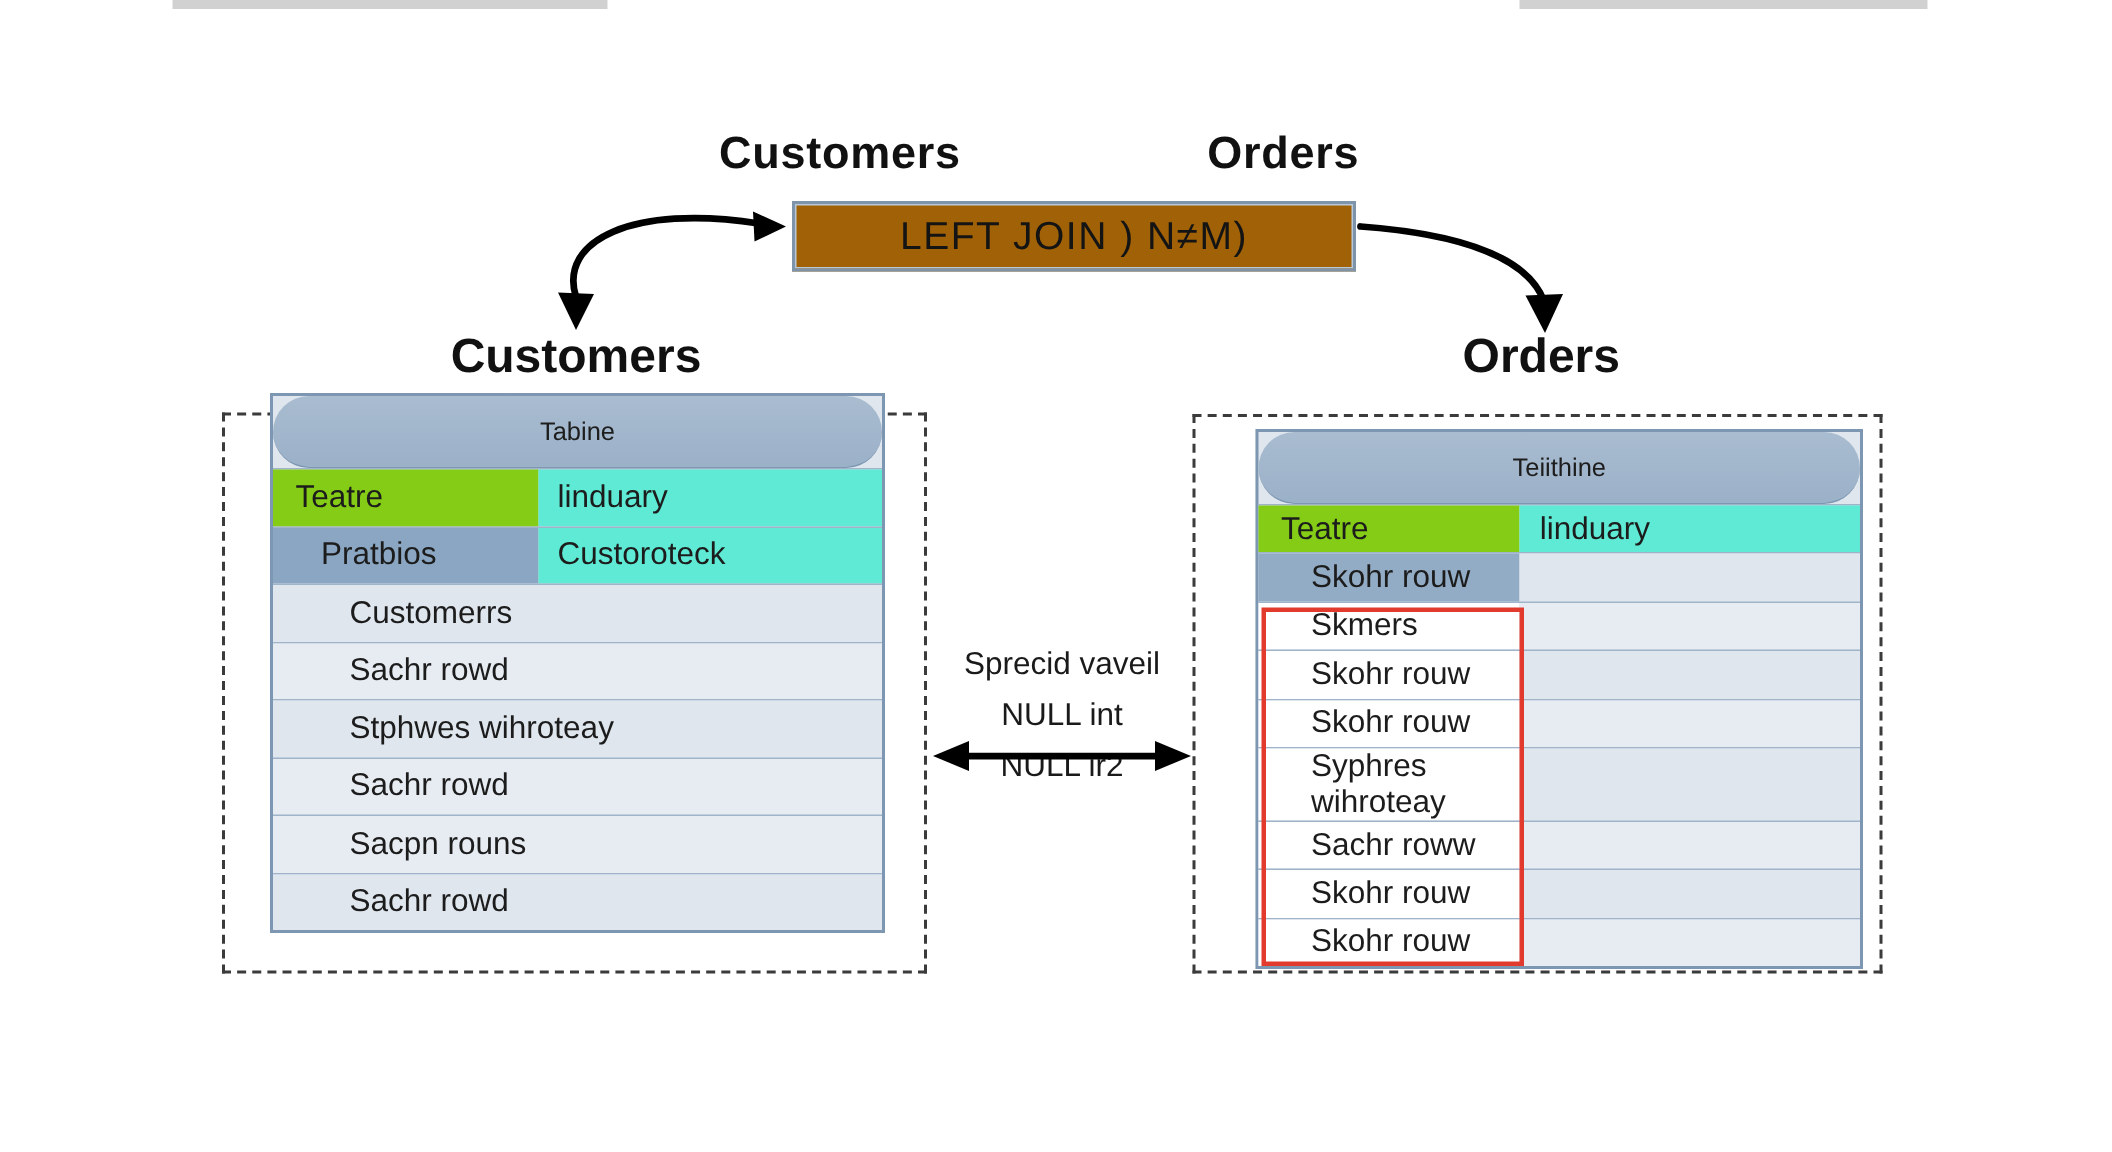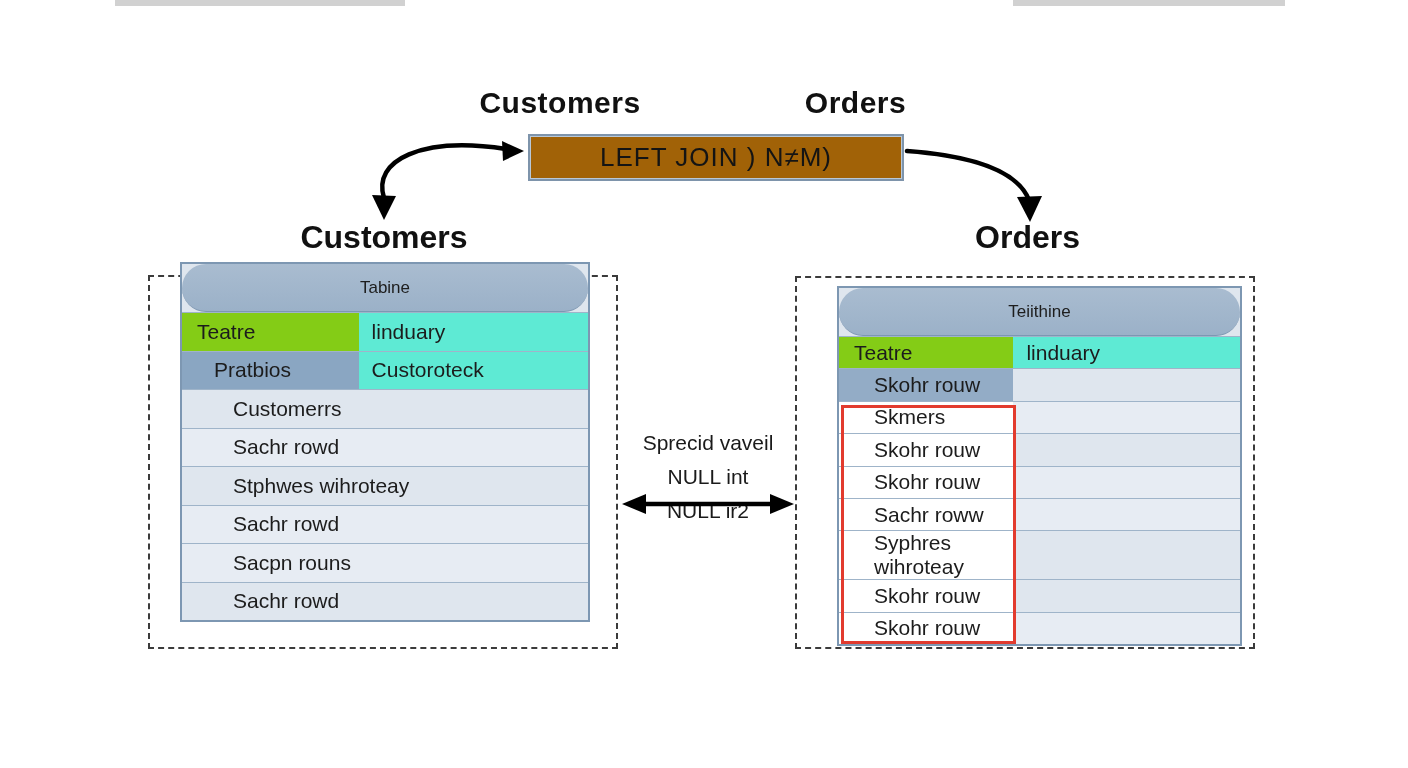--- a/index.html
+++ b/index.html
@@ -131,26 +131,26 @@
       <div class="cell val"></div>
     </div>
     <div class="row shade-a">
       <div class="cell key pink">Skohr rouw</div>
       <div class="cell val"></div>
     </div>
     <div class="row shade-b">
       <div class="cell key pink">Skohr rouw</div>
       <div class="cell val"></div>
     </div>
+    <div class="row shade-a">
+      <div class="cell key pink">Syphres wihroteay</div>
+      <div class="cell val"></div>
+    </div>
     <div class="row shade-b">
       <div class="cell key pink">Sachr roww</div>
-      <div class="cell val"></div>
-    </div>
-    <div class="row shade-a">
-      <div class="cell key pink">Syphres wihroteay</div>
       <div class="cell val"></div>
     </div>
     <div class="row shade-a">
       <div class="cell key pink">Skohr rouw</div>
       <div class="cell val"></div>
     </div>
     <div class="row shade-b">
       <div class="cell key pink">Skohr rouw</div>
       <div class="cell val"></div>
     </div>

